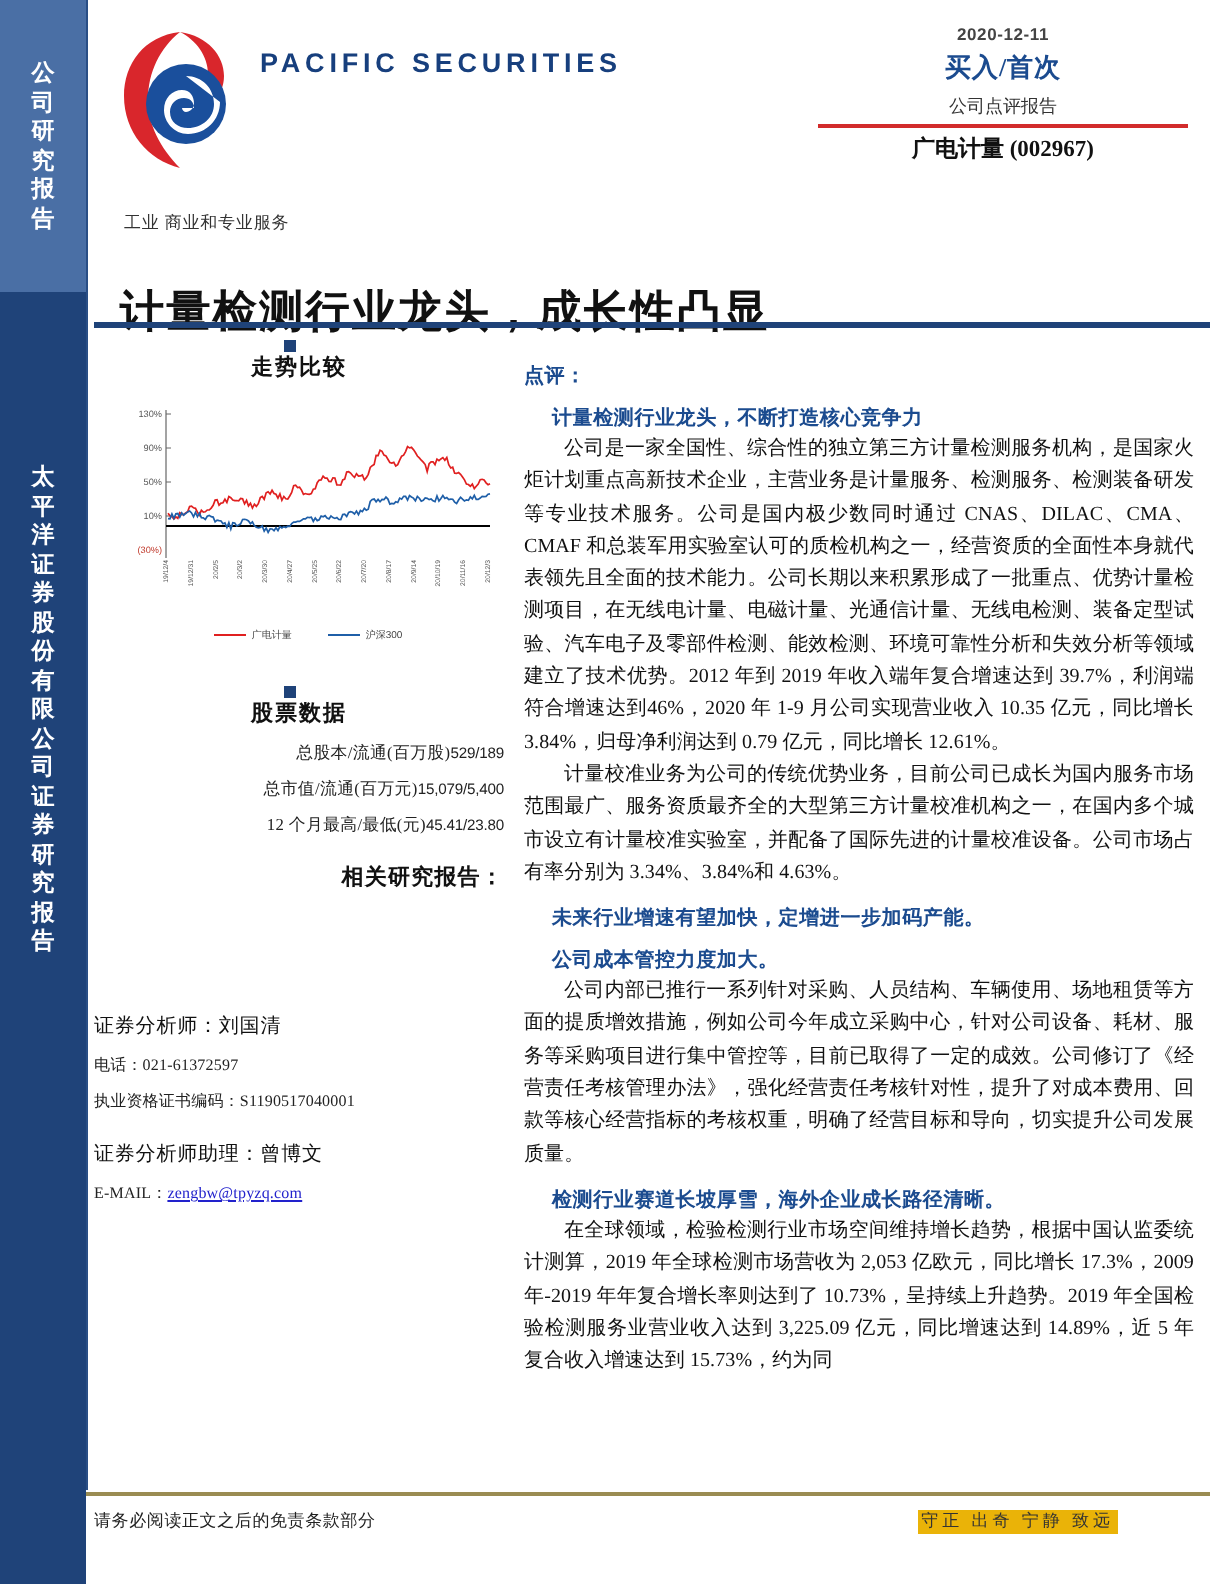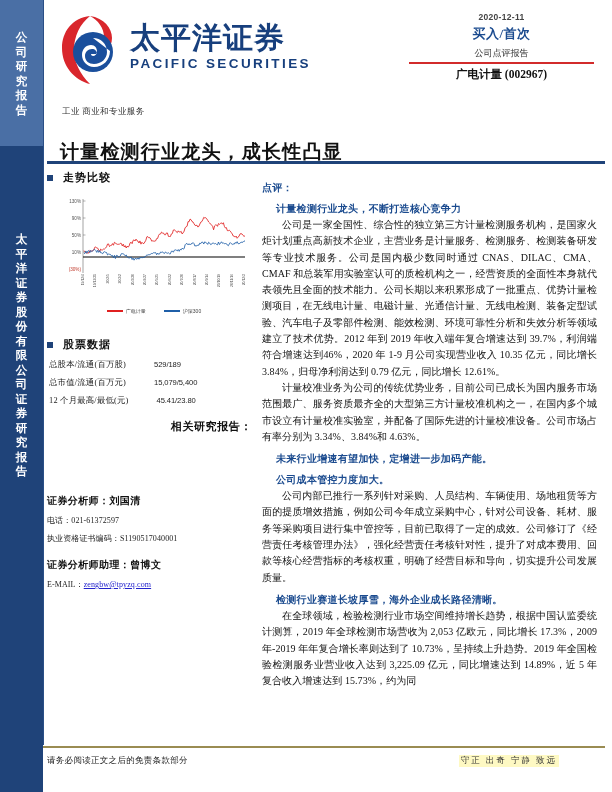--- a/index.html
+++ b/index.html
@@ -136,21 +136,21 @@
   #sector {
     position: absolute;
     left: 62px; top: 106px;
     font-size: 8.5px;
     color: #333;
     letter-spacing: .4px;
   }
   #doc-title {
     position: absolute;
     left: 60px; top: 126px;
-    font-size: 19px;
+    font-size: 22px;
     font-weight: bold;
     color: #111;
     letter-spacing: 1.2px;
   }
   #title-rule {
     position: absolute;
     left: 47px; top: 161px;
     width: 558px; height: 2.5px;
     background: #1f4379;
   }
@@ -158,20 +158,21 @@
   
   #left-col {
     position: absolute;
     left: 47px; top: 170px;
     width: 205px;
   }
   .sec-head {
     display: flex;
     align-items: center;
     margin-bottom: 4px;
+    flex-direction: column;
   }
   .sec-bullet {
     width: 6px; height: 6px;
     background: #1f4379;
     margin-right: 10px;
   }
   .sec-title {
     font-size: 11px;
     font-weight: bold;
     color: #111;
@@ -215,27 +216,26 @@
   .legend-label {
     font-size: 5px;
     color: #444;
     font-family: "Liberation Sans", sans-serif;
   }
 
   
   #stock-data { margin-top: 14px; }
   .data-row {
     display: flex;
-    justify-content: flex-start;
+    justify-content: flex-end;
     align-items: baseline;
     font-size: 8.4px;
     color: #222;
     margin-top: 7px;
     padding-left: 2px;
-    gap: 28px;
   }
   .data-label { letter-spacing: .2px; }
   .data-value {
     font-family: "Liberation Sans", sans-serif;
     font-size: 7.6px;
     letter-spacing: -.1px;
   }
 
   #related-head {
     margin-top: 13px;
@@ -243,21 +243,21 @@
     font-weight: bold;
     color: #111;
     letter-spacing: .6px;
     text-align: right;
   }
 
   
   #analyst-block { margin-top: 60px; }
   .an-name {
     font-size: 10px;
-    font-weight: bold;
+    font-weight: normal;
     color: #111;
     letter-spacing: .4px;
     margin-top: 2px;
   }
   .an-line {
     font-size: 8px;
     color: #222;
     margin-top: 7px;
     letter-spacing: .1px;
   }
@@ -315,21 +315,21 @@
   }
   #footer-left {
     font-size: 8.5px;
     color: #222;
     letter-spacing: .3px;
   }
   #footer-right {
     font-size: 8.5px;
     color: #333;
     letter-spacing: 2px;
-    background: #fef9c3;
+    background: #eab308;
     padding: 0 2px;
     margin-right: 46px;
   }
 </style>
 </head>
 <body>
 
 <div id="left-spine">
   <div class="spine-top"></div>
   <div class="spine-bottom"></div>
@@ -365,21 +365,20 @@
 
 <div id="header">
   <div id="logo-block">
     <svg id="logo-mark" viewBox="0 0 64 72">
       <path d="M30 2 C12 4 2 18 2 34 C2 52 14 66 30 70 C20 60 14 48 14 36 C14 22 20 10 30 2 Z" fill="#d9262c"></path>
       <path d="M30 2 C44 4 52 14 52 24 C52 34 44 42 34 42 L34 32 C40 32 44 28 44 23 C44 14 38 6 30 2 Z" fill="#d9262c"></path>
       <circle cx="33" cy="38" r="20" fill="#1a4f9c"></circle>
       <path d="M33 24 C41 24 47 30 47 38 C47 45 41 50 34 50 C29 50 25 47 25 42 C25 38 28 35 32 35 C35 35 37 37 37 40 L31 40 C31 41 32 42 33 42 C35 42 37 40 37 38 C37 34 35 31 31 31 C26 31 22 35 22 41 C22 47 27 53 34 53 C43 53 50 46 50 37 Z" fill="#ffffff"></path>
     </svg>
     <div id="logo-words">
-      <div id="logo-cn">太平洋证券</div>
       <div id="logo-en">PACIFIC SECURITIES</div>
     </div>
   </div>
 
   <div id="header-right">
     <div id="rpt-date">2020-12-11</div>
     <div id="rating">买入/首次</div>
     <div id="rpt-type">公司点评报告</div>
     <div id="rating-rule"></div>
     <div id="ticker">广电计量 (002967)</div>

